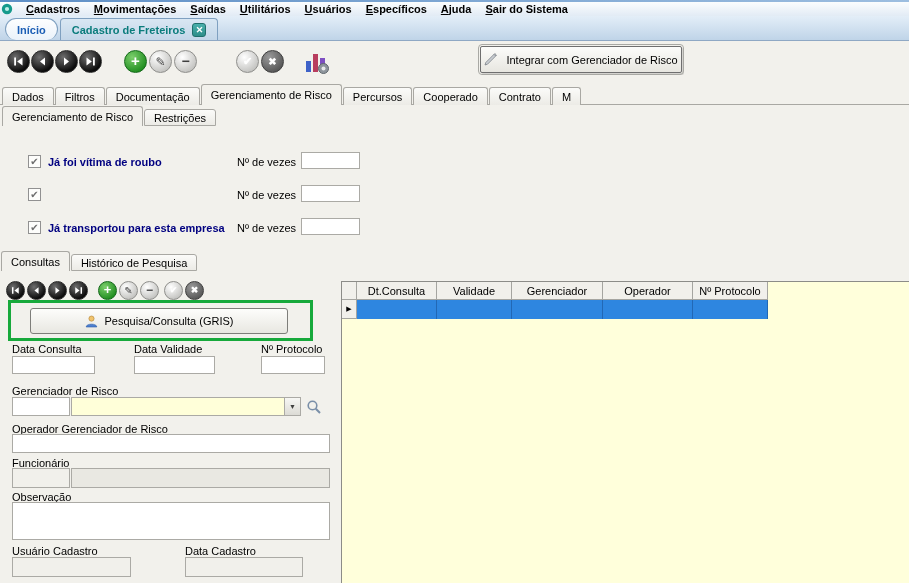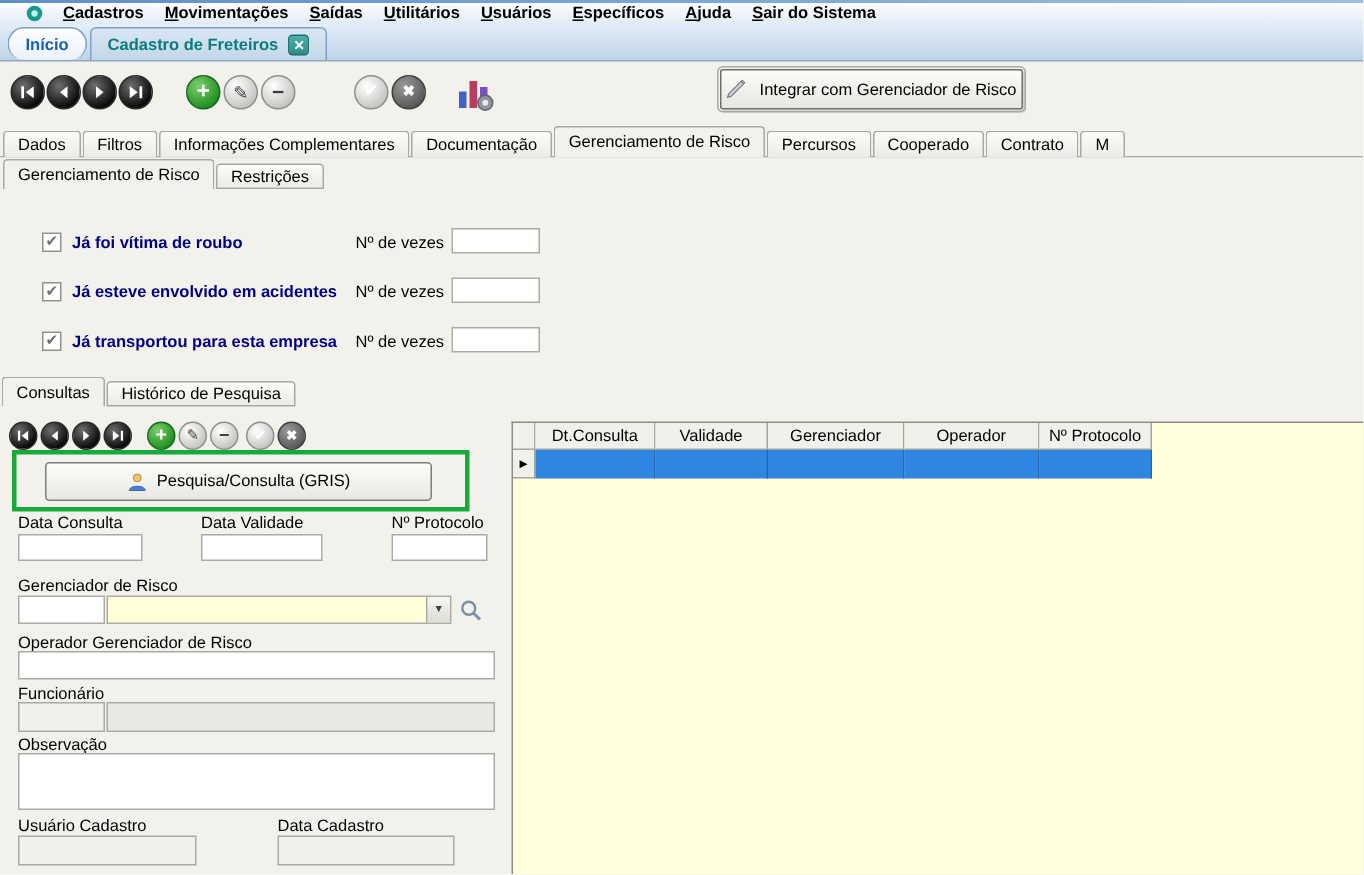--- a/index.html
+++ b/index.html
@@ -1,21 +1,21 @@
 <!DOCTYPE html>
 <html><head>
 <meta charset="utf-8">
 <style>
   *{margin:0;padding:0;box-sizing:border-box;}
   body{font-family:"Liberation Sans",sans-serif;background:#fff;}
   #app{position:relative;width:909px;height:583px;background:#F2F1EC;overflow:hidden;font-size:11px;color:#000;}
 
   .topline{position:absolute;top:0;left:0;right:0;height:2px;background:linear-gradient(90deg,#5E8FC6,#9DBEE0);}
 
-  .menubar{position:absolute;top:2px;left:0;right:0;height:14px;background:linear-gradient(#FBFDFE,#E2EBF5);display:flex;align-items:flex-start;padding-left:17px;}
+  .menubar{position:absolute;top:2px;left:0;right:0;height:14px;background:linear-gradient(#FBFDFE,#E2EBF5);display:flex;align-items:flex-start;padding-left:1px;}
   .app-icon{width:13px;height:13px;margin-right:5px;display:flex;align-items:center;}
   .menu-item{display:block;padding:0 7px;font-size:11px;line-height:14px;font-weight:bold;cursor:default;}
   .menu-item::first-letter{text-decoration:underline;}
 
   .doc-tabs{position:absolute;top:16px;left:0;right:0;height:25px;background:linear-gradient(#E3EEF8,#BFD4E8);border-bottom:1px solid #8FA8C4;display:flex;align-items:flex-end;padding-left:5px;gap:2px;}
   .doc-tab{height:22px;border:1px solid #7FA0C0;border-bottom:none;border-radius:4px 4px 0 0;padding:0 11px;display:flex;align-items:center;gap:7px;font-size:11px;font-weight:bold;cursor:default;}
   .doc-tab.active{background:linear-gradient(#FDFEFF,#EAF2FA);color:#1B5EB5;border-radius:11px;}
   .doc-tab.current{background:linear-gradient(#D9E7F3,#C3D6E8);color:#0B7C7C;}
   .tab-close{width:14px;height:14px;border-radius:3px;background:linear-gradient(#49B0AC,#2E8D89);border:1px solid #1F6F6C;color:#fff;font-size:9px;line-height:12px;text-align:center;font-weight:bold;cursor:pointer;}
 
@@ -168,21 +168,20 @@
         <polygon points="1,12 3.5,11.2 12.5,2.2 10.8,0.5 1.8,9.5" fill="#C9CDD2" stroke="#70757C" stroke-width="0.7"></polygon>
         <line x1="10" y1="1.3" x2="11.7" y2="3" stroke="#70757C" stroke-width="0.7"></line>
       </svg>
       <span>Integrar com Gerenciador de Risco</span>
     </div>
   </div>
 
   <div class="main-tabs">
     <div class="mtab">Dados</div>
     <div class="mtab">Filtros</div>
-    <div class="mtab">Informações Complementares</div>
     <div class="mtab">Documentação</div>
     <div class="mtab active">Gerenciamento de Risco</div>
     <div class="mtab">Percursos</div>
     <div class="mtab">Cooperado</div>
     <div class="mtab">Contrato</div>
     <div class="mtab">M</div>
   </div>
 
   <div class="tabs2" style="left:2px;top:106px">
     <div class="tab2 active">Gerenciamento de Risco</div>
@@ -195,21 +194,20 @@
       </span>
     <span class="chk-lbl">Já foi vítima de roubo</span>
   </div>
   <span class="flbl" style="left:237px;top:156px">Nº de vezes</span>
   <input class="finput" style="left: 301px; top: 152px; width: 59px; height: 17px;">
 
   <div class="chk-row" style="top:186px">
     <span class="chk-box">
         <span>✔</span>
       </span>
-    <span class="chk-lbl">Já esteve envolvido em acidentes</span>
   </div>
   <span class="flbl" style="left:237px;top:189px">Nº de vezes</span>
   <input class="finput" style="left: 301px; top: 185px; width: 59px; height: 17px;">
 
   <div class="chk-row" style="top:219px">
     <span class="chk-box">
         <span>✔</span>
       </span>
     <span class="chk-lbl">Já transportou para esta empresa</span>
   </div>

